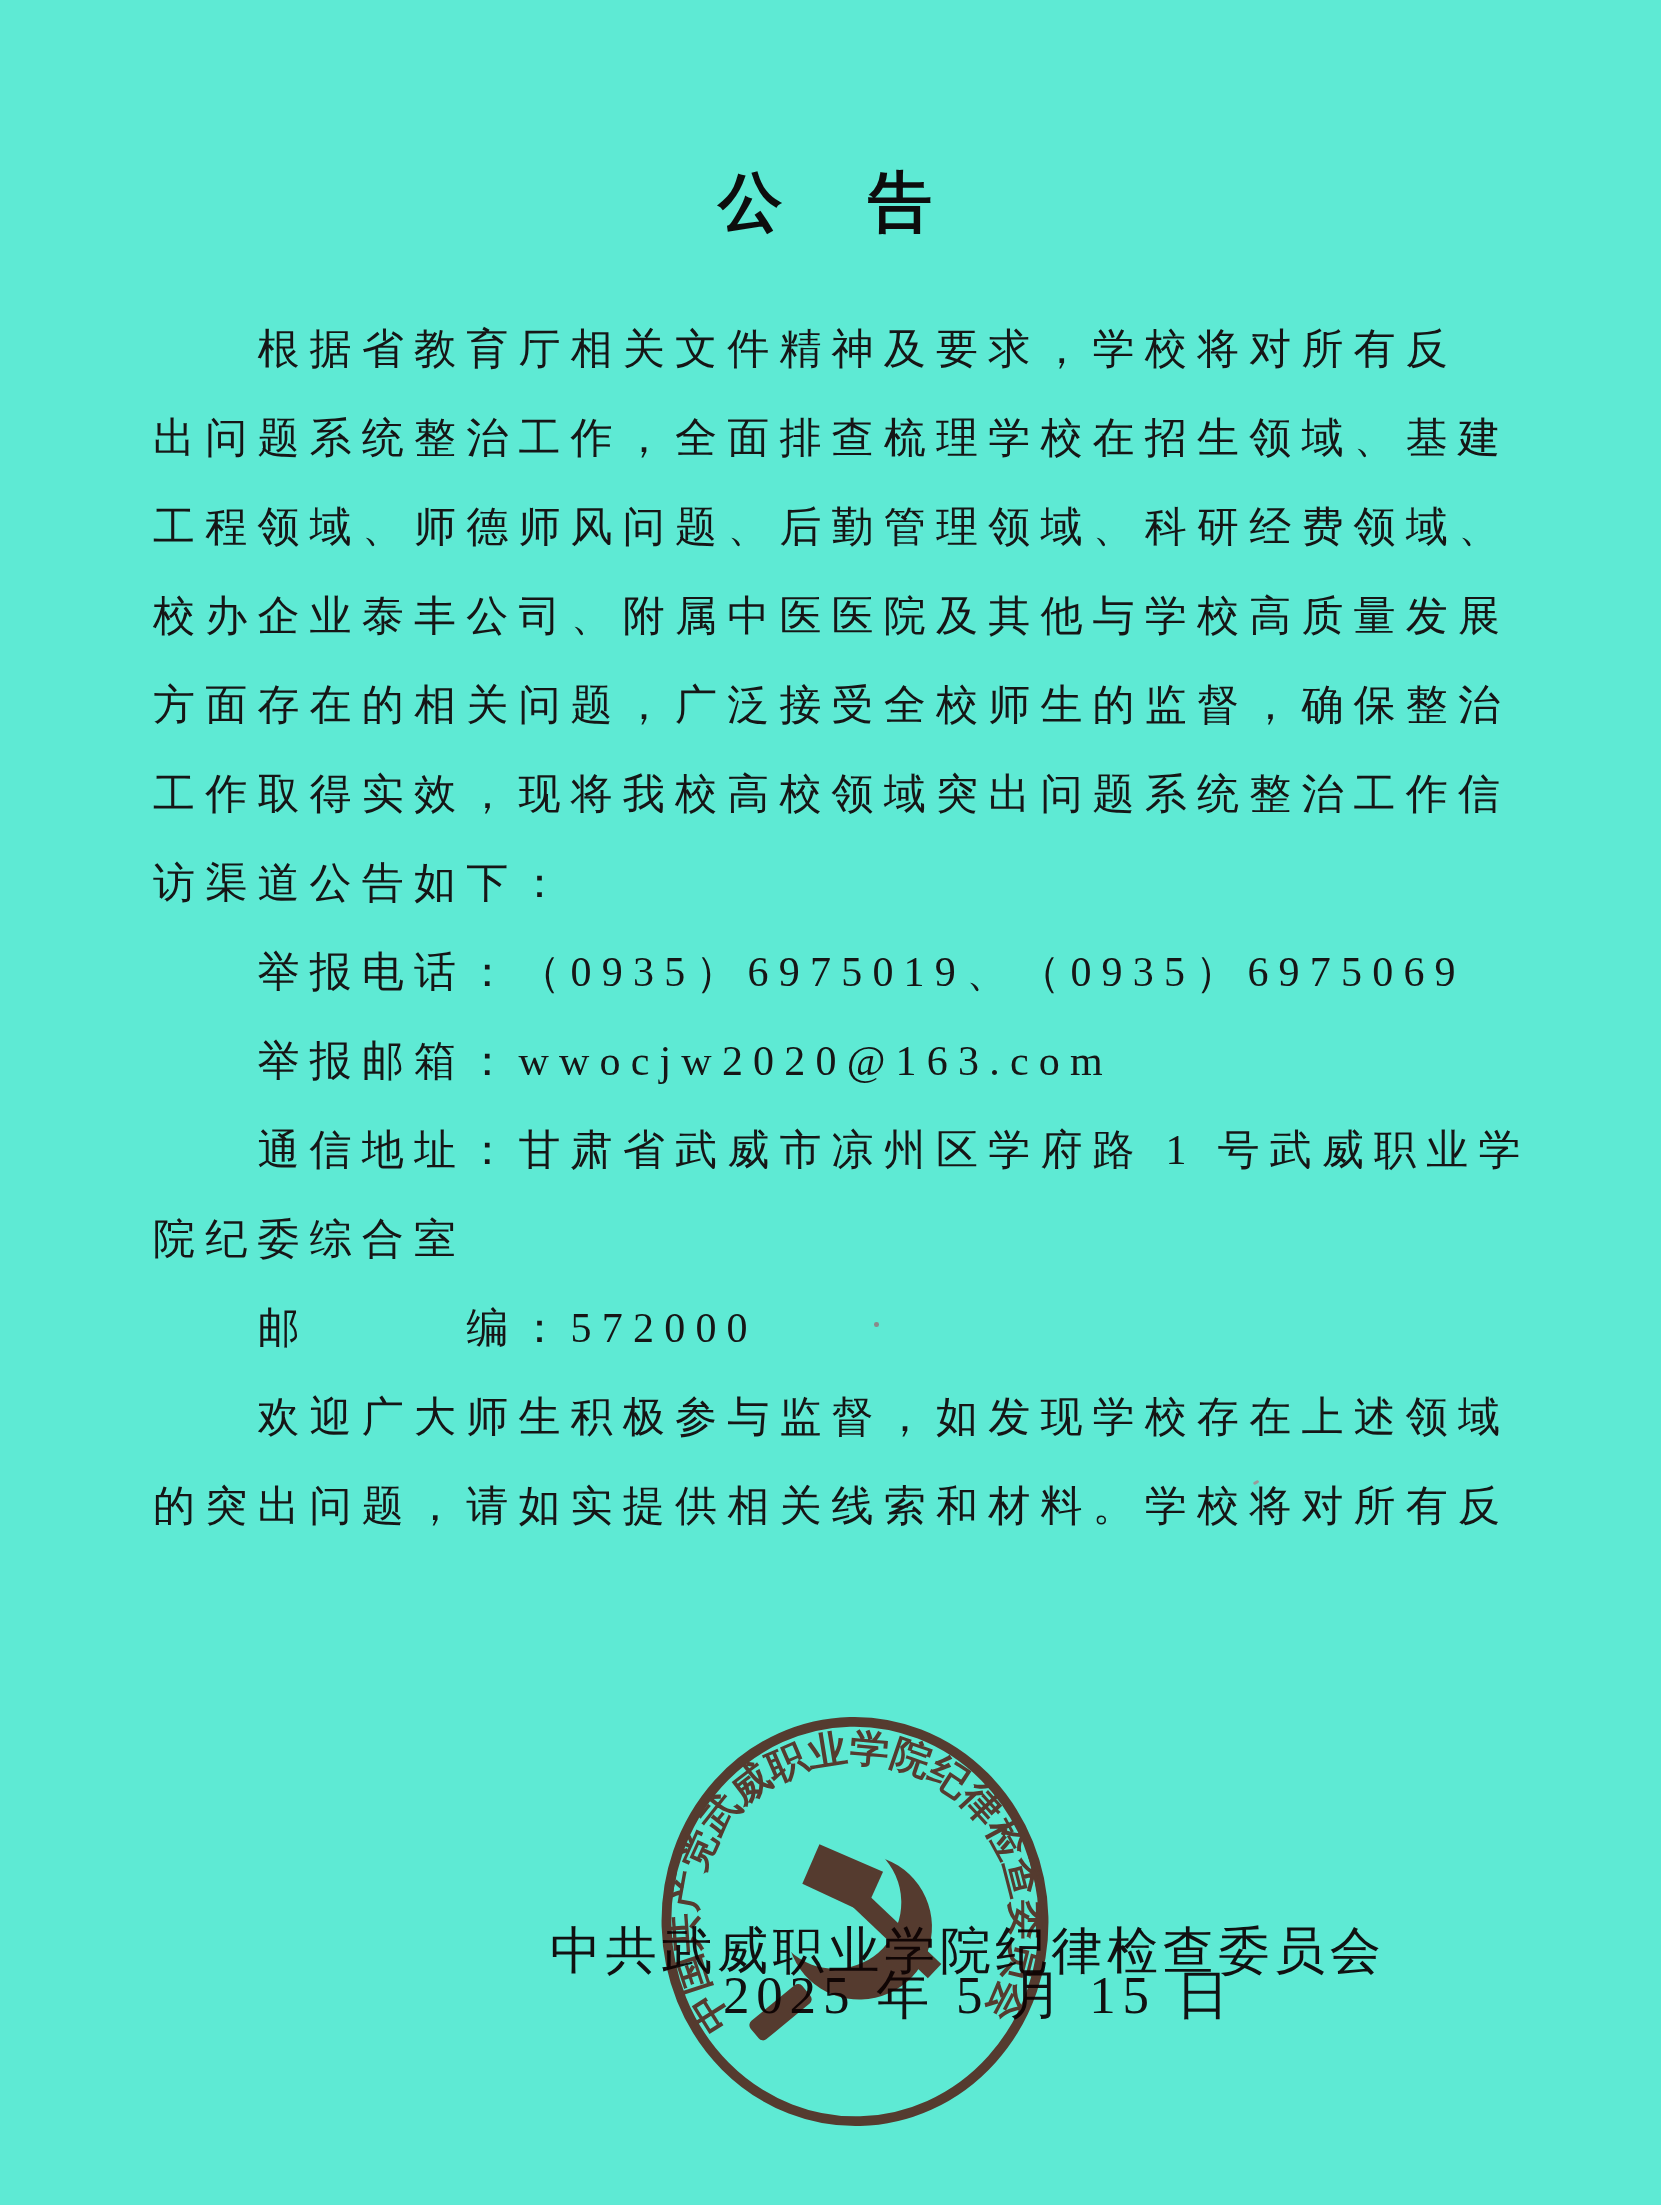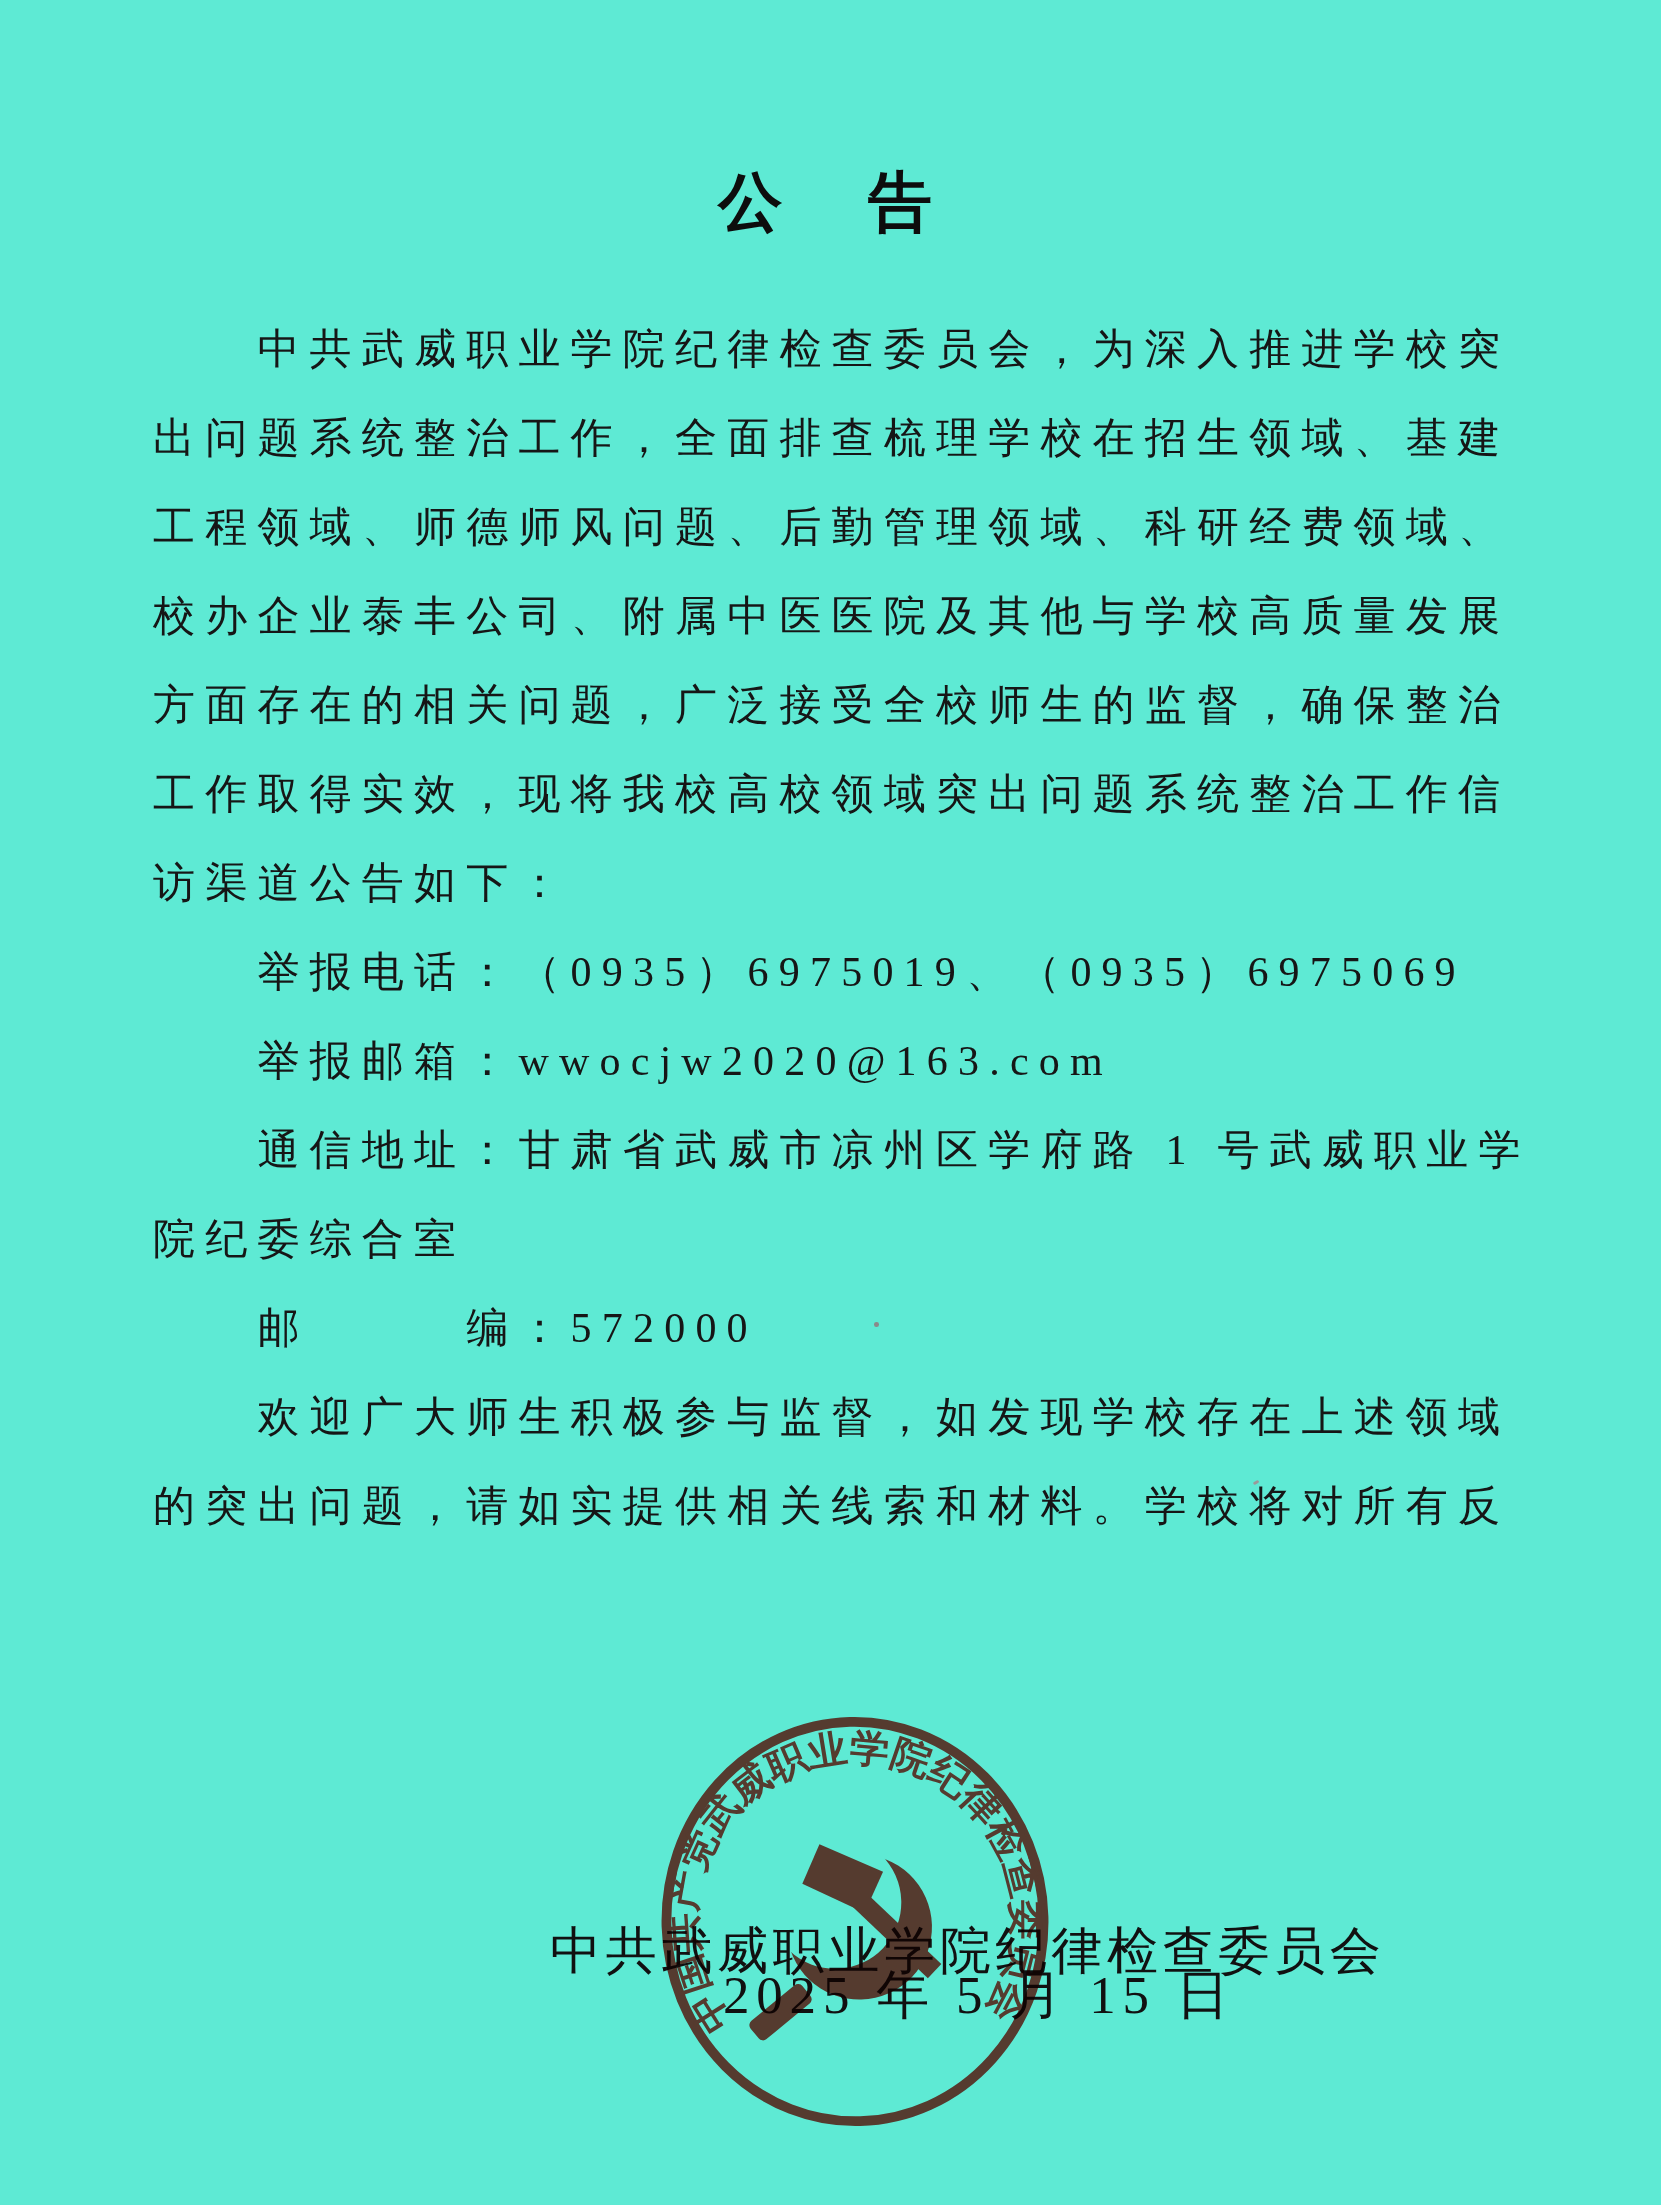--- a/index.html
+++ b/index.html
@@ -75,21 +75,21 @@
   .speck.s2{top:1481px;left:1253px;width:6.1px;height:2.7px;border-radius:1.4px;transform:rotate(-30deg);background:#9a9a9a;}
 </style>
 </head>
 <body>
 
 <div class="page">
 
   <div class="title">公　告</div>
 
   <div class="body-text">
-      <div class="bodyline">　　中共武威职业学院纪律检查委员会，为深入推进学校突</div>
+      <div class="bodyline">　　根据省教育厅相关文件精神及要求，学校将对所有反</div>
       <div class="bodyline">出问题系统整治工作，全面排查梳理学校在招生领域、基建</div>
       <div class="bodyline">工程领域、师德师风问题、后勤管理领域、科研经费领域、</div>
       <div class="bodyline">校办企业泰丰公司、附属中医医院及其他与学校高质量发展</div>
       <div class="bodyline">方面存在的相关问题，广泛接受全校师生的监督，确保整治</div>
       <div class="bodyline">工作取得实效，现将我校高校领域突出问题系统整治工作信</div>
       <div class="bodyline">访渠道公告如下：</div>
       <div class="bodyline">　　举报电话：（0935）6975019、（0935）6975069</div>
       <div class="bodyline">　　举报邮箱：wwocjw2020@163.com</div>
       <div class="bodyline">　　通信地址：甘肃省武威市凉州区学府路 1 号武威职业学</div>
       <div class="bodyline">院纪委综合室</div>

